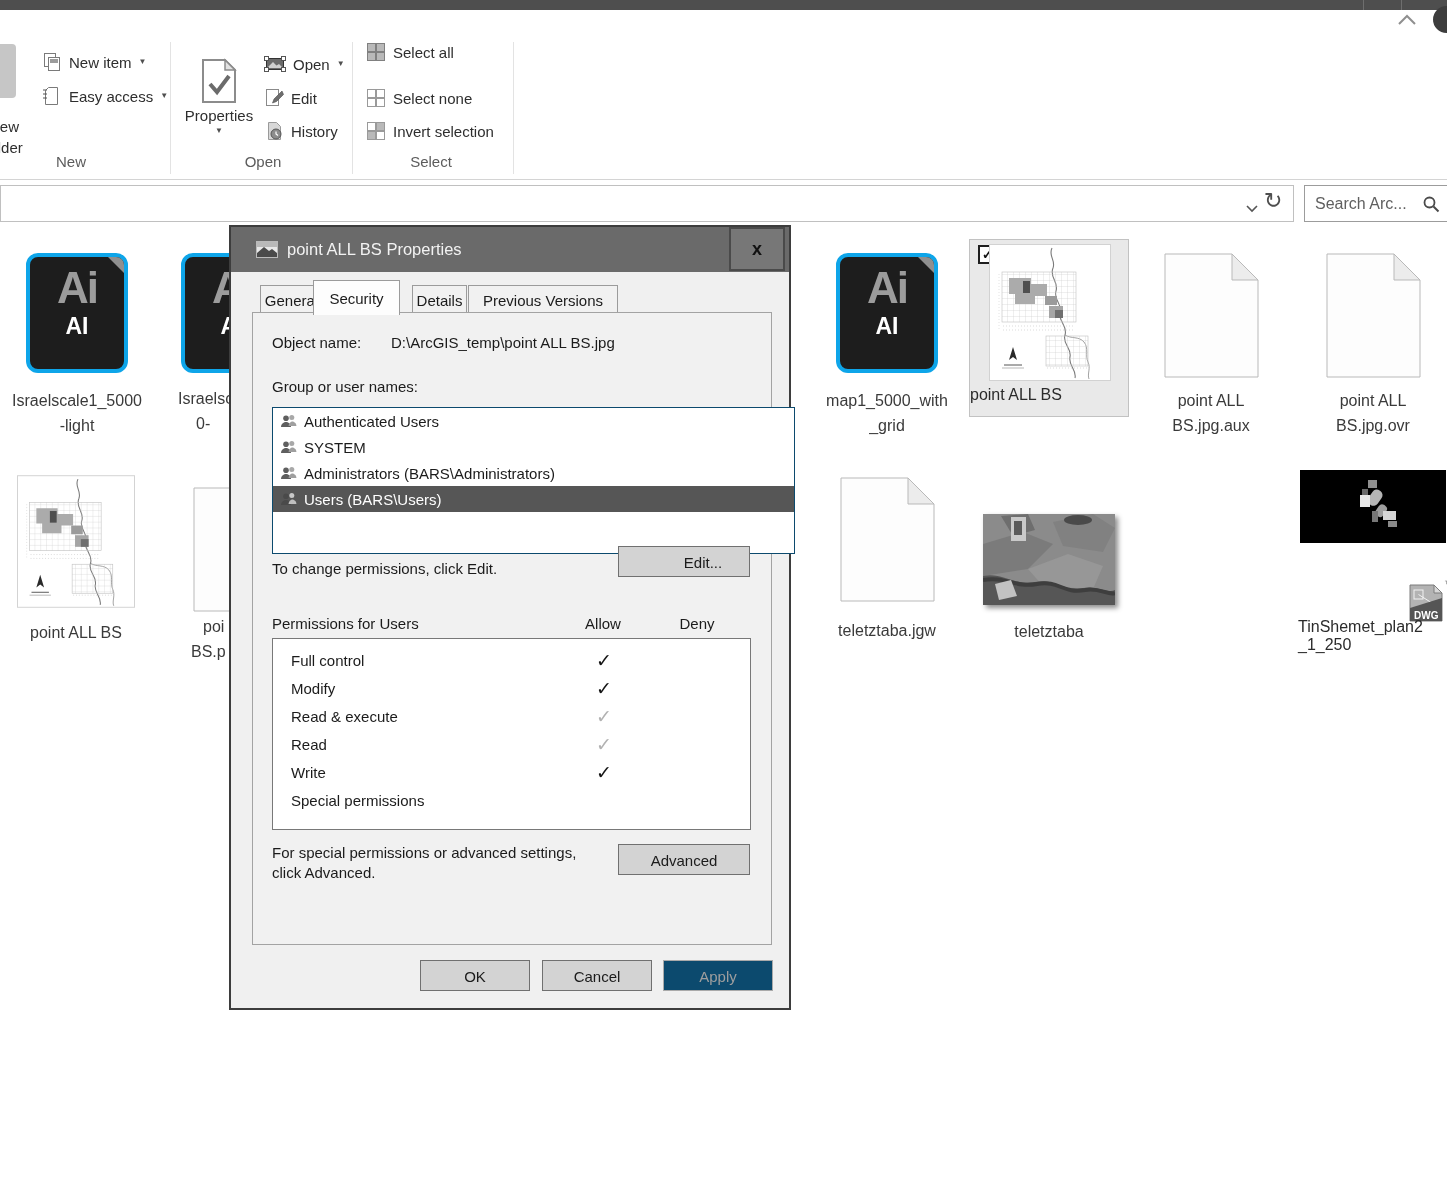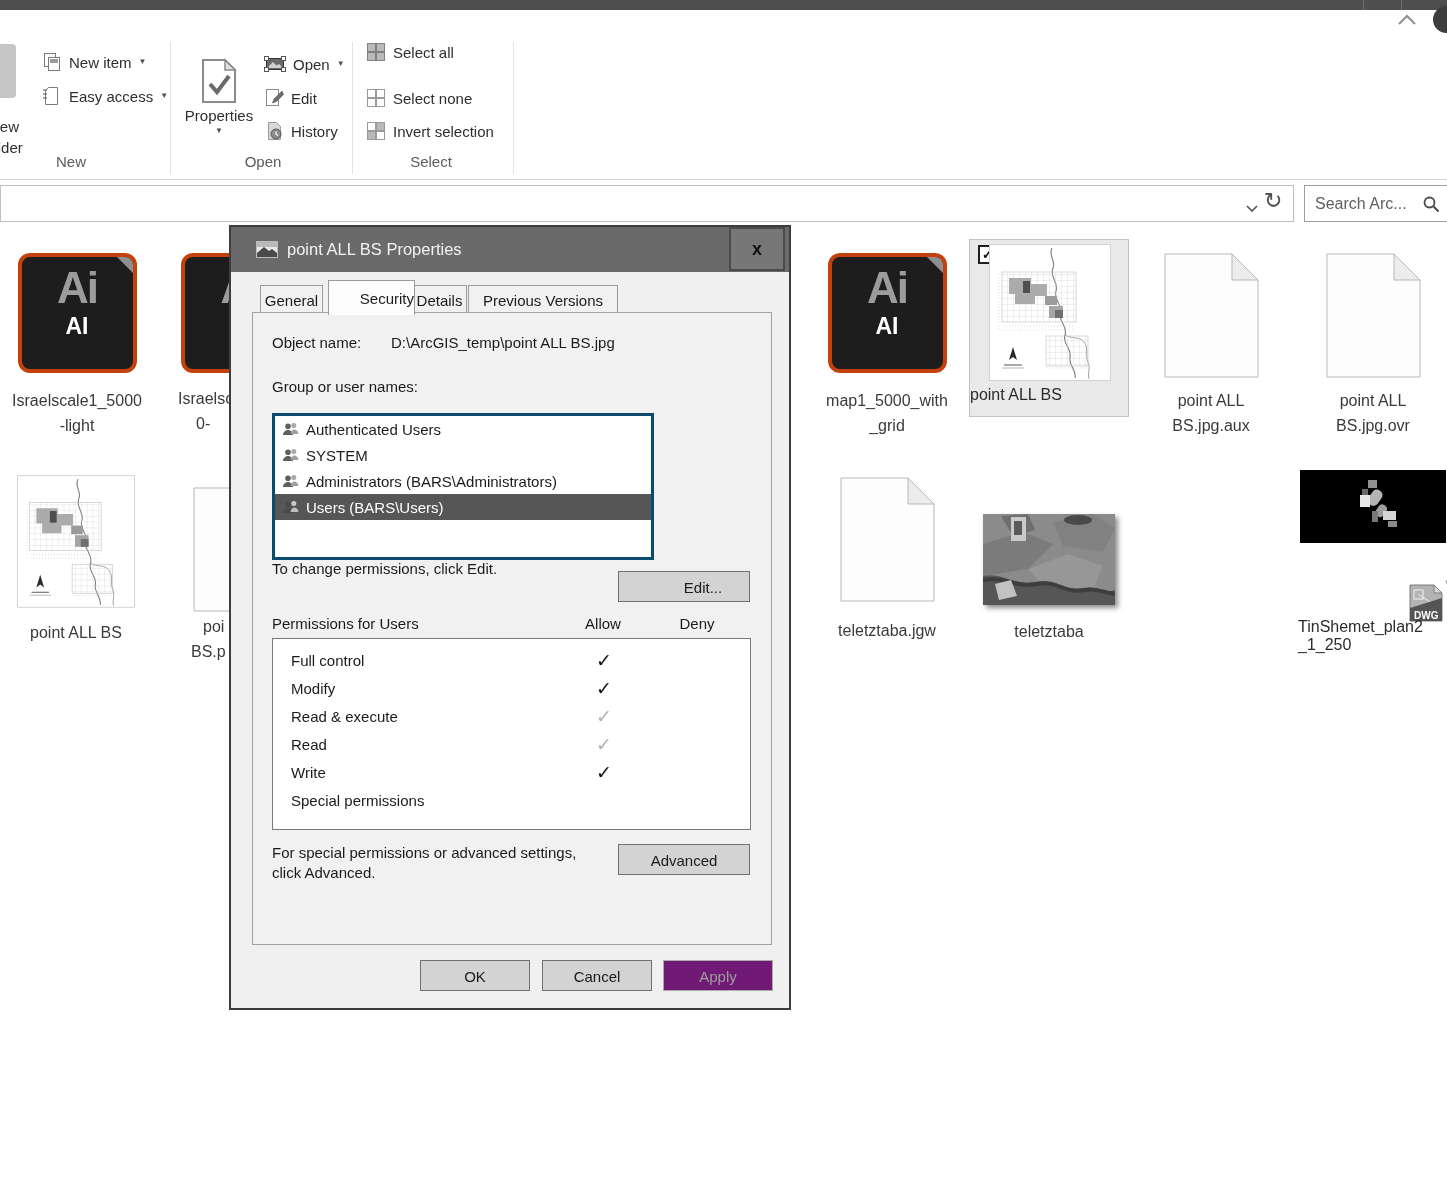--- a/index.html
+++ b/index.html
@@ -31,21 +31,21 @@
   .addr-chevron{left:1245px;top:199px;cursor:pointer;}
   .search-box{left:1304px;top:185px;width:150px;height:37px;border:1px solid #9c9c9c;box-sizing:border-box;background:#fff;}
   .search-input{position:absolute;left:8px;top:4px;width:100px;height:26px;border:none;outline:none;font-size:16px;
                 font-family:"Liberation Sans",sans-serif;color:#5f5f5f;background:transparent;}
   .search-input::placeholder{color:#5f5f5f;opacity:1;}
   .search-mag{position:absolute;left:117px;top:9px;}
 
   
   .tile{position:absolute;width:160px;cursor:pointer;}
   .tile .tlabel{margin-top:12px;text-align:center;font-size:16px;line-height:25px;color:#3a3a3a;}
-  .ai-icon{position:relative;width:119px;height:120px;margin:0 auto;background:#1d1d1d;border:4px solid #c2410c;
+  .ai-icon{position:relative;width:102px;height:120px;margin:0 auto;background:#1d1d1d;border:4px solid #0ea5e9;
            border-radius:12px;box-sizing:border-box;overflow:hidden;}
   .ai-fold{position:absolute;top:0;right:0;width:0;height:0;border-top:16px solid #8f8f8f;border-left:16px solid transparent;}
   .ai-big{color:#9c9c9c;font-weight:bold;font-size:44px;text-align:center;margin-top:6px;letter-spacing:-2px;}
   .ai-small{color:#ffffff;font-weight:bold;font-size:23px;text-align:center;margin-top:0px;}
   .docsvg{display:block;margin:0 auto;}
   .sel-tile{position:absolute;left:969px;top:239px;width:160px;height:178px;background:#e9e9e9;border:1px solid #c2c2c2;
             box-sizing:border-box;cursor:pointer;}
   .tile-check{position:absolute;left:8px;top:5px;width:19px;height:19px;background:#fff;border:2px solid #1f1f1f;
               box-sizing:border-box;text-align:center;font-size:13px;font-weight:bold;line-height:15px;color:#111;cursor:pointer;}
   .blackthumb{position:relative;width:146px;height:73px;margin:0 auto;background:#000;}
@@ -60,38 +60,38 @@
   .dlg-title{position:absolute;left:0;top:0;width:100%;height:45px;background:#6a6a6a;}
   .dlg-title-text{position:absolute;left:56px;top:0;height:31px;line-height:45px;color:#f2f2f2;font-size:16.5px;}
   .dlg-title-icon{position:absolute;left:25px;top:14px;}
   .dlg-close{position:absolute;left:498px;top:0px;width:56px;height:44px;background:#777777;border:2px solid #4a4a4a;
              box-sizing:border-box;text-align:center;line-height:40px;font-weight:bold;font-size:18px;color:#111;cursor:pointer;}
   .tab{position:absolute;height:29px;line-height:29px;text-align:center;background:#f1f1f1;border:1px solid #9b9b9b;
        box-sizing:border-box;cursor:pointer;}
   .tab.active{background:#fdfdfd;border-bottom:none;z-index:3;}
   .dlg-panel{position:absolute;left:21px;top:85px;width:520px;height:633px;border:1px solid #a3a3a3;
              box-sizing:border-box;background:#f1f1f1;}
-  .lstbox{position:absolute;left:41px;top:186px;width:382px;height:147px;background:#fff;border:3px solid #0c4a6e;
+  .lstbox{position:absolute;left:41px;top:180px;width:523px;height:147px;background:#fff;border:1px solid #0c4a6e;
           box-sizing:border-box;overflow:hidden;}
   .grow{display:flex;align-items:center;height:26px;padding-left:7px;gap:7px;cursor:pointer;}
   .grow.selected{background:#565656;color:#fff;}
   .permbox{position:absolute;left:41px;top:411px;width:479px;height:192px;background:#fff;border:1px solid #787878;
            box-sizing:border-box;padding-top:7px;}
   .prow{display:flex;align-items:center;height:28px;}
   .pname{flex:0 0 285px;padding-left:18px;}
   .pallow{flex:0 0 56px;text-align:center;}
   .pdeny{flex:0 0 56px;margin-left:38px;text-align:center;}
   .pcheck{font-weight:bold;font-size:19px;line-height:19px;font-family:"DejaVu Sans",sans-serif;}
   .pcheck.strong{color:#141414;}
   .pcheck.faint{color:#b2b2b2;}
   .pcheck.none{color:transparent;}
   .win-btn{position:absolute;width:132px;height:31px;background:#d3d3d3;border:1px solid #707070;box-sizing:border-box;
            font-size:15px;color:#1b1b1b;text-align:center;line-height:29px;cursor:pointer;font-family:"Liberation Sans",sans-serif;}
   .bottom-btn{width:110px;}
-  .disabled-btn{color:#9e9e9e;border-color:#aaaaaa;background:#701a75;}
+  .disabled-btn{color:#9e9e9e;border-color:#aaaaaa;background:#0c4a6e;}
   .dlg-static{position:absolute;}
   .hdr{position:absolute;}
 </style>
 </head>
 <body>
 
 <div class="screen">
 
   <div class="abs top-strip">
     <div class="abs strip-sep" style="left:1363px;"></div>
@@ -410,21 +410,21 @@
             <rect x="0.5" y="0.5" width="21" height="16" fill="#e8e8e8" stroke="#bbb"></rect>
             <rect x="1" y="1" width="20" height="5" fill="#b9b9b9"></rect>
             <path d="M1 12 L8 6 L13 10 L16 8 L21 12 V16 H1 Z" fill="#4a4a4a"></path>
           </svg>
       </span>
       <span class="dlg-title-text">point ALL BS Properties</span>
       <div class="dlg-close">x</div>
     </div>
 
     <div class="tab" style="left:29px;top:58px;width:63px;">General</div>
-    <div class="tab active" style="left:97px;top:53px;width:87px;height:35px;line-height:35px;text-align:right;">Security</div>
+    <div class="tab active" style="left:82px;top:53px;width:87px;height:35px;line-height:35px;">Security</div>
     <div class="tab" style="left:181px;top:58px;width:55px;">Details</div>
     <div class="tab" style="left:237px;top:58px;width:150px;">Previous Versions</div>
 
     <div class="dlg-panel"></div>
 
     <div class="dlg-static" style="left:41px;top:107px;">Object name:</div>
     <div class="dlg-static" style="left:160px;top:107px;">D:\ArcGIS_temp\point ALL BS.jpg</div>
 
     <div class="dlg-static" style="left:41px;top:151px;">Group or user names:</div>
 
@@ -461,21 +461,21 @@
             <circle cx="6" cy="4.2" r="2.8" fill="#4a4a4a"></circle>
             <path d="M1 13 C1 9.5 4 8 6 8 C8 8 11 9.5 11 13 Z" fill="#4a4a4a"></path>
             <circle cx="11.8" cy="3.6" r="2.5" fill="#c8c8c8"></circle>
             <path d="M8.5 12 C8.7 9 11 7.4 12.2 7.4 C14 7.4 16.4 9 16.4 12 Z" fill="#bfbfbf"></path>
           </svg>
         <span>Users (BARS\Users)</span>
       </div>
     </div>
 
     <div class="dlg-static" style="left:41px;top:333px;">To change permissions, click Edit.</div>
-    <button class="win-btn" style="left:387px;top:344px;padding-left:44px;">Edit...</button>
+    <button class="win-btn" style="left:387px;top:319px;padding-left:44px;">Edit...</button>
 
     <div class="hdr" style="left:41px;top:388px;">Permissions for Users</div>
     <div class="hdr" style="left:344px;top:388px;width:56px;text-align:center;">Allow</div>
     <div class="hdr" style="left:438px;top:388px;width:56px;text-align:center;">Deny</div>
 
     <div class="permbox">
       <div class="prow">
         <span class="pname">Full control</span>
         <span class="pallow"><span class="pcheck strong">✓</span></span>
         <span class="pdeny"></span>

